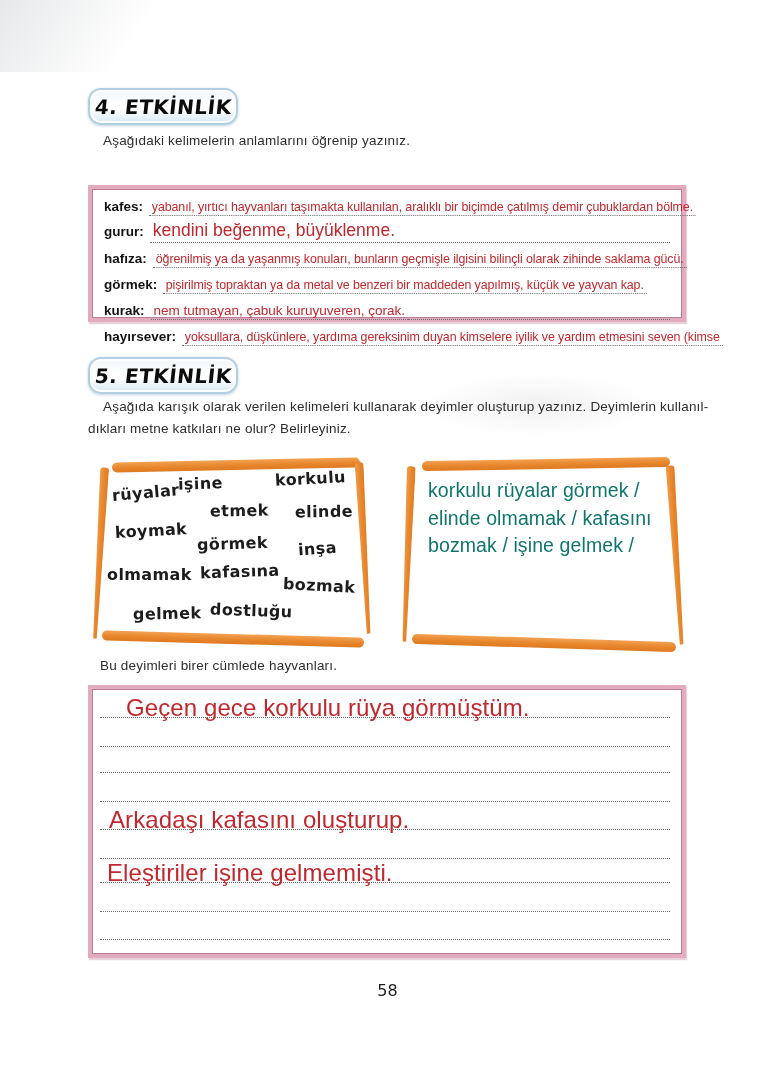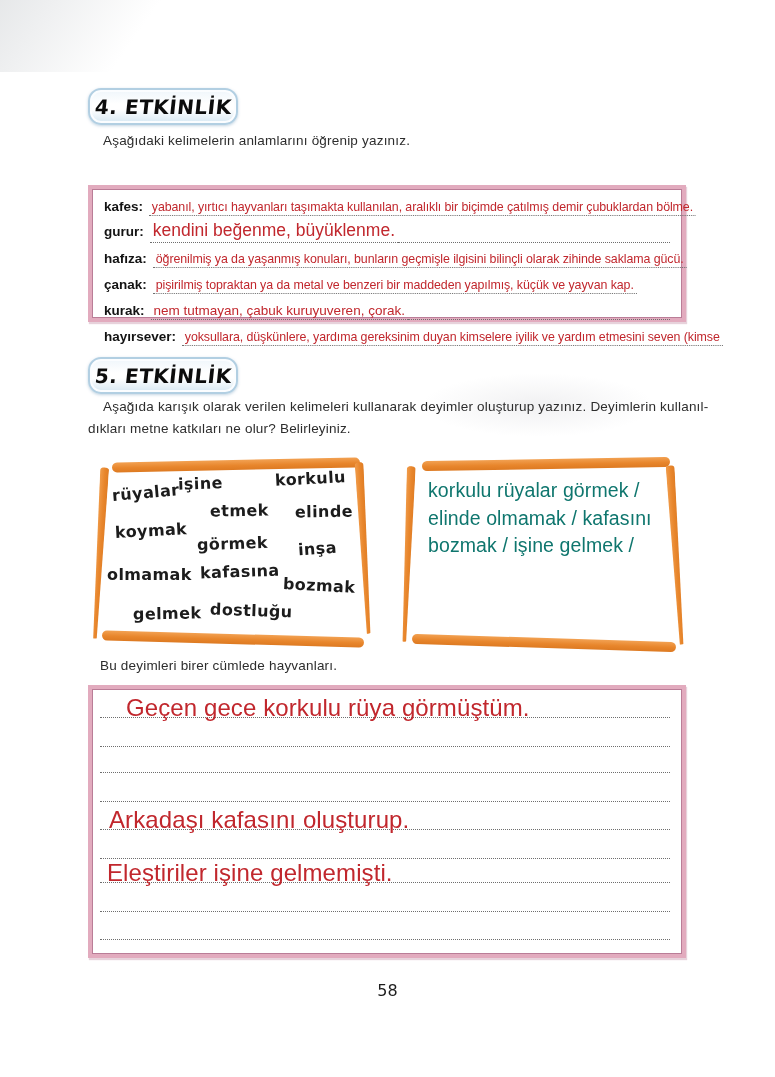--- a/index.html
+++ b/index.html
@@ -149,21 +149,21 @@
   <div class="defrow large" id="defrow1">
     <span class="term">gurur:</span>
     <span class="ans">kendini beğenme, büyüklenme.</span>
     <span class="fill"></span>
   </div>
   <div class="defrow condensed" id="defrow2">
     <span class="term">hafıza:</span>
     <span class="ans">öğrenilmiş ya da yaşanmış konuları, bunların geçmişle ilgisini bilinçli olarak zihinde saklama gücü.</span>
   </div>
   <div class="defrow condensed" id="defrow3">
-    <span class="term">çanak:</span>
+    <span class="term">görmek:</span>
     <span class="ans">pişirilmiş topraktan ya da metal ve benzeri bir maddeden yapılmış, küçük ve yayvan kap.</span>
   </div>
   <div class="defrow condensed" id="defrow5">
     <span class="term">hayırsever:</span>
     <span class="ans">yoksullara, düşkünlere, yardıma gereksinim duyan kimselere iyilik ve yardım etmesini seven (kimse</span>
   </div>
   <div class="defrow" id="defrow4">
     <span class="term">kurak:</span>
     <span class="ans">nem tutmayan, çabuk kuruyuveren, çorak.</span>
     <span class="fill"></span>

